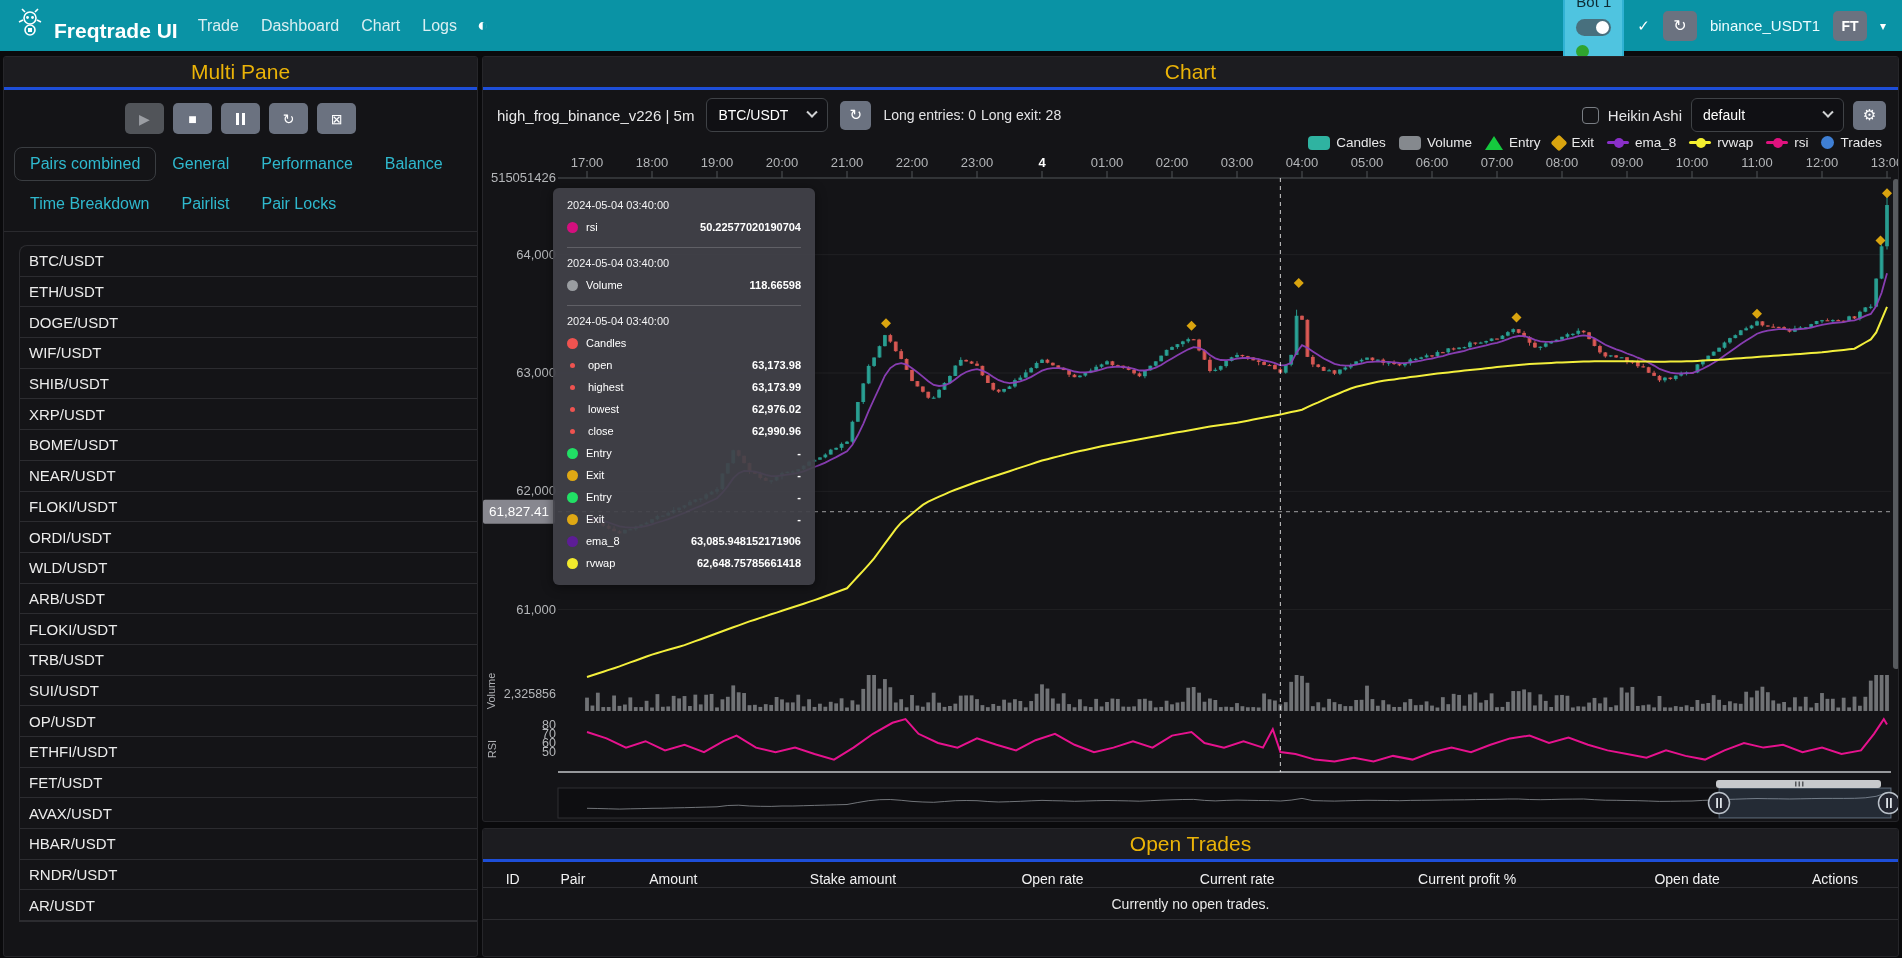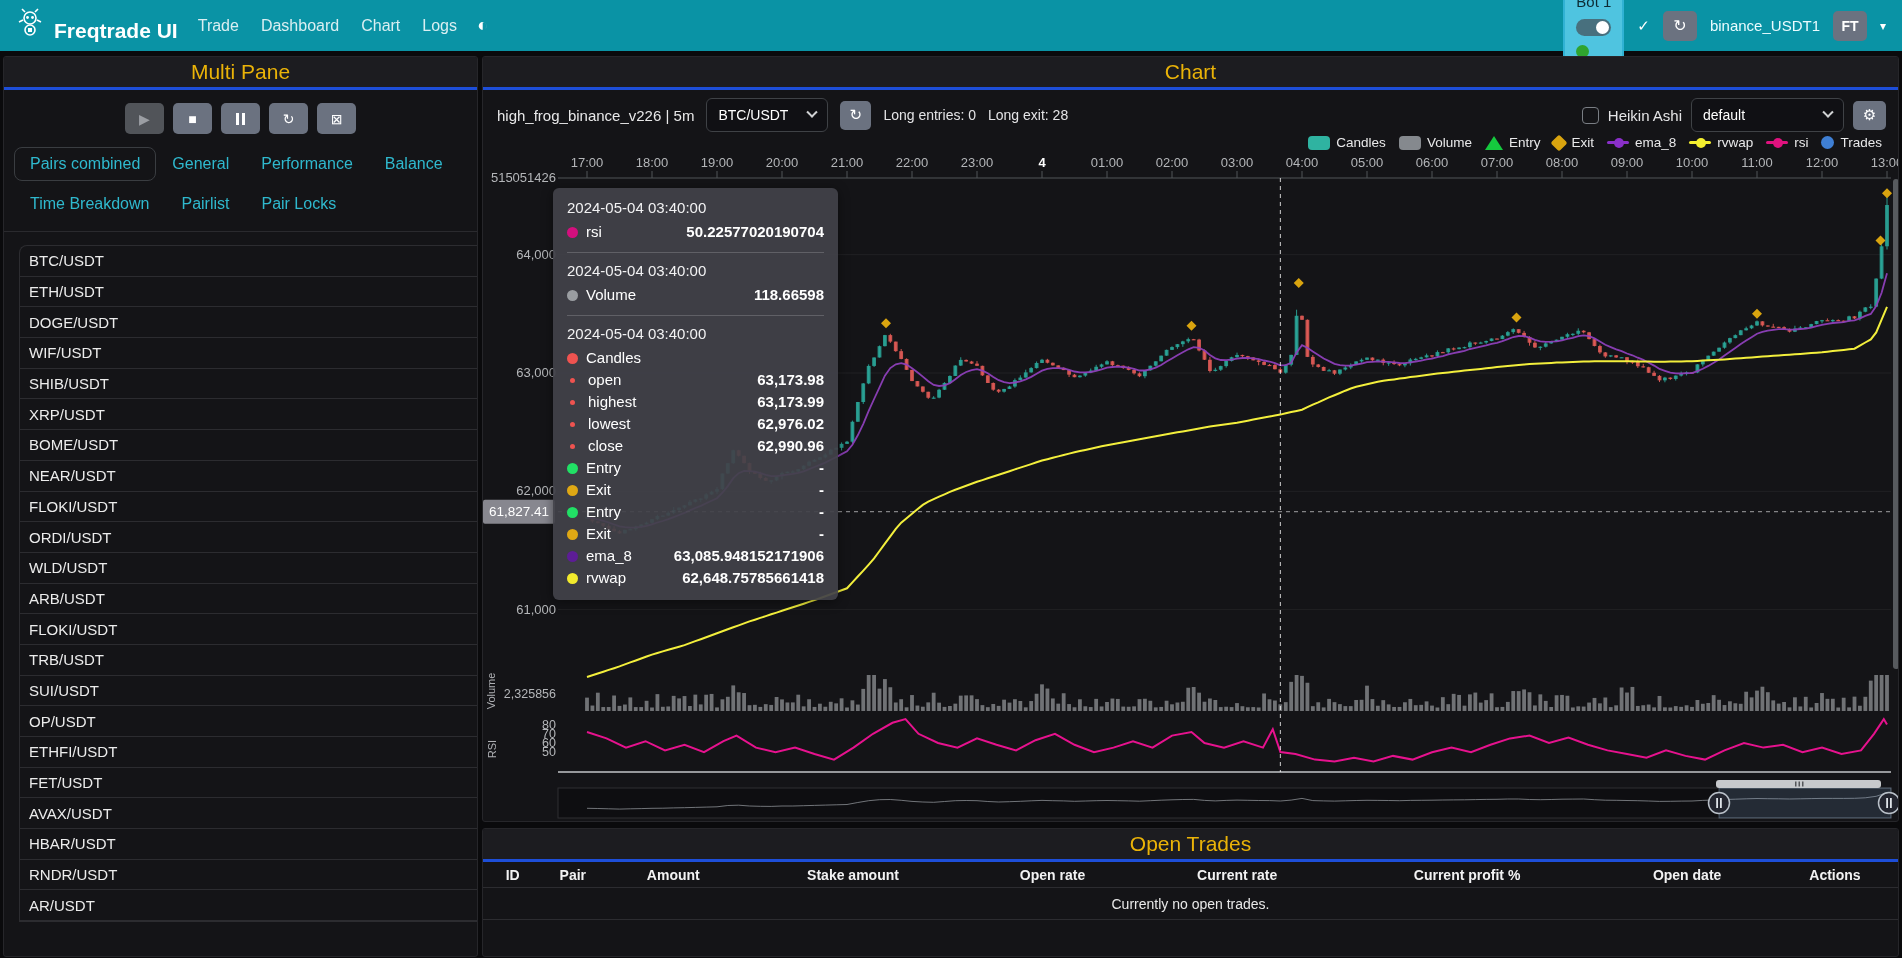--- a/index.html
+++ b/index.html
@@ -39,47 +39,47 @@
   .pair-list { margin:13px 0 0 15px; border:1px solid #2c2c30; border-right:none; border-radius:8px 0 0 0; }
   .pair-row { height:30.7px; display:flex; align-items:center; padding-left:9px; font-size:15px; color:#ececec; border-bottom:1px solid #2c2c30; cursor:pointer; }
 
   
   #chart-card { left:482px; top:56px; width:1417px; height:766px; }
   .ch-controls { position:absolute; top:40px; left:14px; right:12px; height:36px; display:flex; align-items:center; gap:12px; z-index:2; }
   .strategy { font-size:15px; color:#e8e8e9; }
   .select { height:34px; background:#101014; border:1px solid #3f4246; border-radius:6px; color:#fff; font-size:14px; padding:0 11px; display:flex; align-items:center; justify-content:space-between; cursor:pointer; }
   .chev { width:8px; height:8px; border-right:2px solid #d0d2d4; border-bottom:2px solid #d0d2d4; transform:rotate(45deg) translate(-2px,-2px); }
   .sm-btn { width:31px; height:29px; background:#6b7280; border-radius:5px; color:#fff; display:flex; align-items:center; justify-content:center; font-size:15px; cursor:pointer; }
-  .entries { font-size:14px; color:#e4e4e6; display:flex; gap:12px; }
+  .entries { font-size:14px; color:#e4e4e6; display:flex; gap:5px; }
   .ch-right { margin-left:auto; display:flex; align-items:center; gap:9px; }
   .checkbox { width:17px; height:17px; border:1.5px solid #7a7e84; border-radius:4px; background:transparent; cursor:pointer; }
   .hk-label { font-size:15px; color:#e4e4e6; }
   .ch-legend { position:absolute; top:78px; right:16px; display:flex; gap:13px; align-items:center; font-size:13.5px; color:#e9e9ea; z-index:2; }
   .lg-item { display:flex; align-items:center; gap:6px; cursor:pointer; }
   .sw-rect { width:22px; height:14px; border-radius:4px; }
   .sw-tri { width:0; height:0; border-left:9px solid transparent; border-right:9px solid transparent; border-bottom:14px solid #15c93e; }
   .sw-dia { width:12px; height:12px; transform:rotate(45deg); border-radius:2px; }
   .sw-line { width:22px; height:3px; border-radius:2px; position:relative; }
   .sw-line i { position:absolute; left:7px; top:-3.5px; width:10px; height:10px; border-radius:50%; background:inherit; }
   .sw-cir { width:13px; height:13px; border-radius:50%; }
   #plot { position:absolute; left:0; top:94px; z-index:1; }
   svg text { font-family:"Liberation Sans",sans-serif; }
 
   
-  .tooltip { position:absolute; left:70px; top:131px; width:285px; background:rgba(66,66,73,.93); border-radius:6px; padding:11px 14px; z-index:3; box-shadow:0 2px 12px rgba(0,0,0,.45); font-size:15px; color:#fff; }
+  .tooltip { position:absolute; left:70px; top:131px; width:262px; background:rgba(66,66,73,.93); border-radius:6px; padding:11px 14px; z-index:3; box-shadow:0 2px 12px rgba(0,0,0,.45); font-size:11px; color:#fff; }
   .tt-sec + .tt-sec { border-top:1px solid rgba(255,255,255,.18); margin-top:9px; padding-top:9px; }
   .tt-date { margin-bottom:5px; color:#f2f2f3; }
   .tt-row { display:flex; align-items:center; gap:8px; line-height:22px; }
   .tt-dot { width:11px; height:11px; border-radius:50%; flex:none; }
   .tt-dot.small { width:5px; height:5px; margin:0 5px 0 3px; }
   .tt-val { margin-left:auto; font-weight:bold; white-space:nowrap; }
 
   
   #ot-card { left:482px; top:828px; width:1417px; height:129px; }
-  .ot-cols { display:flex; height:26px; align-items:center; border-bottom:1px solid #2c2c30; font-size:14px; font-weight:bold; color:#f2f2f3; }
+  .ot-cols { display:flex; height:26px; align-items:flex-end; border-bottom:1px solid #2c2c30; font-size:14px; font-weight:normal; color:#f2f2f3; }
   .ot-col { text-align:center; }
   .ot-empty { height:32px; display:flex; align-items:center; justify-content:center; font-size:14px; color:#e8e8e8; border-bottom:1px solid #2c2c30; }
 </style>
 </head>
 <body>
 
 <div class="navbar">
   <div class="brand">
     <span>
       <svg width="28" height="30" viewBox="0 0 28 30">

